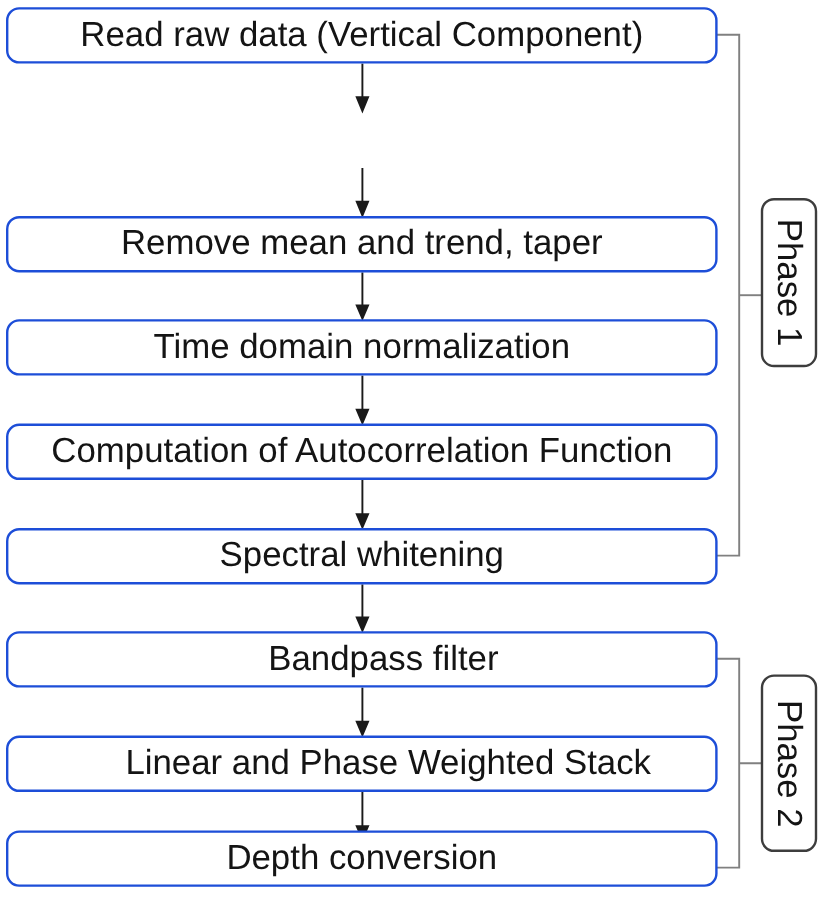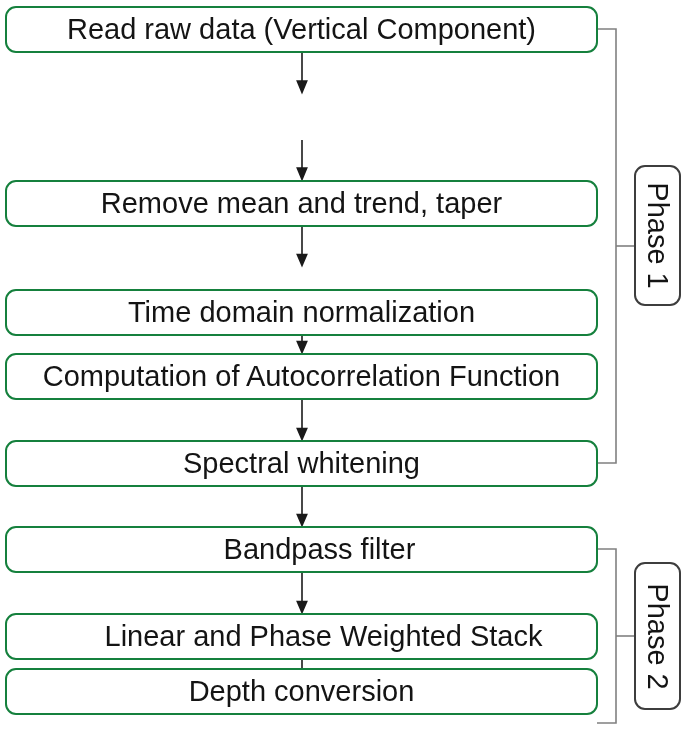--- a/index.html
+++ b/index.html
@@ -16,38 +16,38 @@
     left: 0; top: 0;
     width: 685px; height: 754px;
   }
   .step {
     position: absolute;
     left: 5px;
     width: 593px;
     height: 47px;
     box-sizing: border-box;
     background: #ffffff;
-    border: 2px solid #15803d;
+    border: 2px solid #1d4ed8;
     border-radius: 11px;
     display: flex;
     align-items: center;
     justify-content: center;
     font-size: 29px;
     color: #141414;
     white-space: nowrap;
   }
   .s0 { top: 6px; }
   .s1 { top: 93px; }
   .s2 { top: 180px; }
-  .s3 { top: 266px; margin-top: 23px; }
+  .s3 { top: 266px; }
   .s4 { top: 353px; }
   .s5 { top: 440px; }
   .s6 { top: 526px; padding-left: 36px; }
   .s7 { top: 613px; padding-left: 44px; }
-  .s8 { top: 668px; }
+  .s8 { top: 692px; }
   .phase {
     position: absolute;
     left: 634px;
     width: 47px;
     box-sizing: border-box;
     background: #ffffff;
     border: 2px solid #3d3d3d;
     border-radius: 11px;
     display: flex;
     align-items: center;

